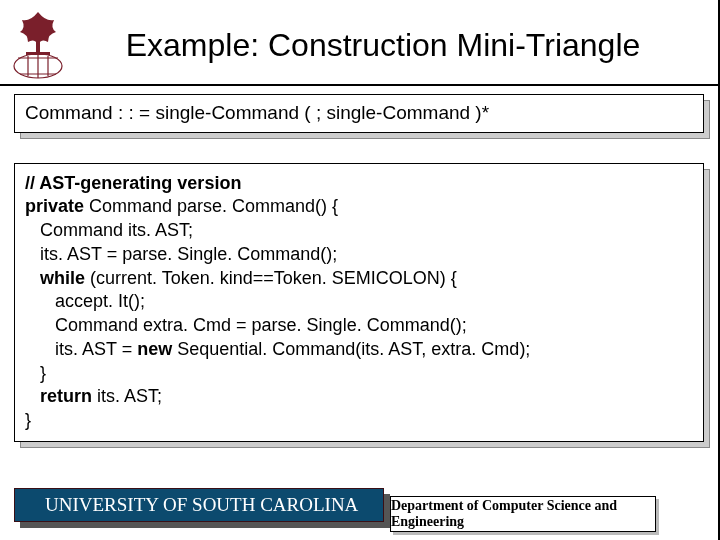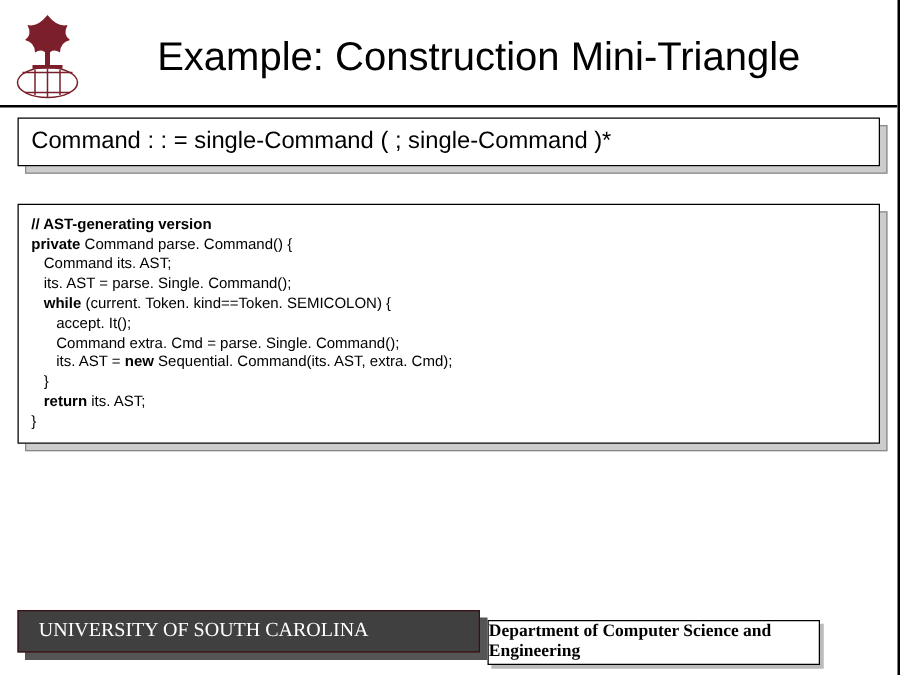--- a/index.html
+++ b/index.html
@@ -47,21 +47,21 @@
   .box {
     position: relative;
     background: #fff;
     border: 1.5px solid #000;
     padding: 6px 10px;
     font-size: 19px;
     font-family: Arial, sans-serif;
   }
   .grammar-box { line-height: 1.3; }
   .code-box {
-    font-size: 12px;
+    font-size: 18px;
     line-height: 1.32;
     padding: 8px 10px;
     white-space: pre;
     font-family: Arial, sans-serif;
   }
   .kw { font-weight: bold; }
   .cm { font-weight: bold; }
   .footer {
     position: absolute;
     left: 0; bottom: 12px;
@@ -75,27 +75,27 @@
   }
   .footer-left-shadow {
     position: absolute;
     left: 6px; top: 6px;
     width: 370px; height: 34px;
     background: #555;
   }
   .footer-left {
     position: relative;
     width: 370px; height: 34px;
-    background: #404040;
+    background: #0c4a6e;
     color: #fff;
     font-family: "Times New Roman", serif;
-    font-size: 16px;
+    font-size: 19px;
     display: flex;
     align-items: center;
-    padding-left: 16px;
+    padding-left: 30px;
     border: 1px solid #3a0f15;
   }
   .footer-right {
     position: absolute;
     left: 376px; top: 8px;
     width: 266px; height: 36px;
     background: #fff;
     border: 1px solid #000;
     font-family: "Times New Roman", serif;
     font-size: 14px;

